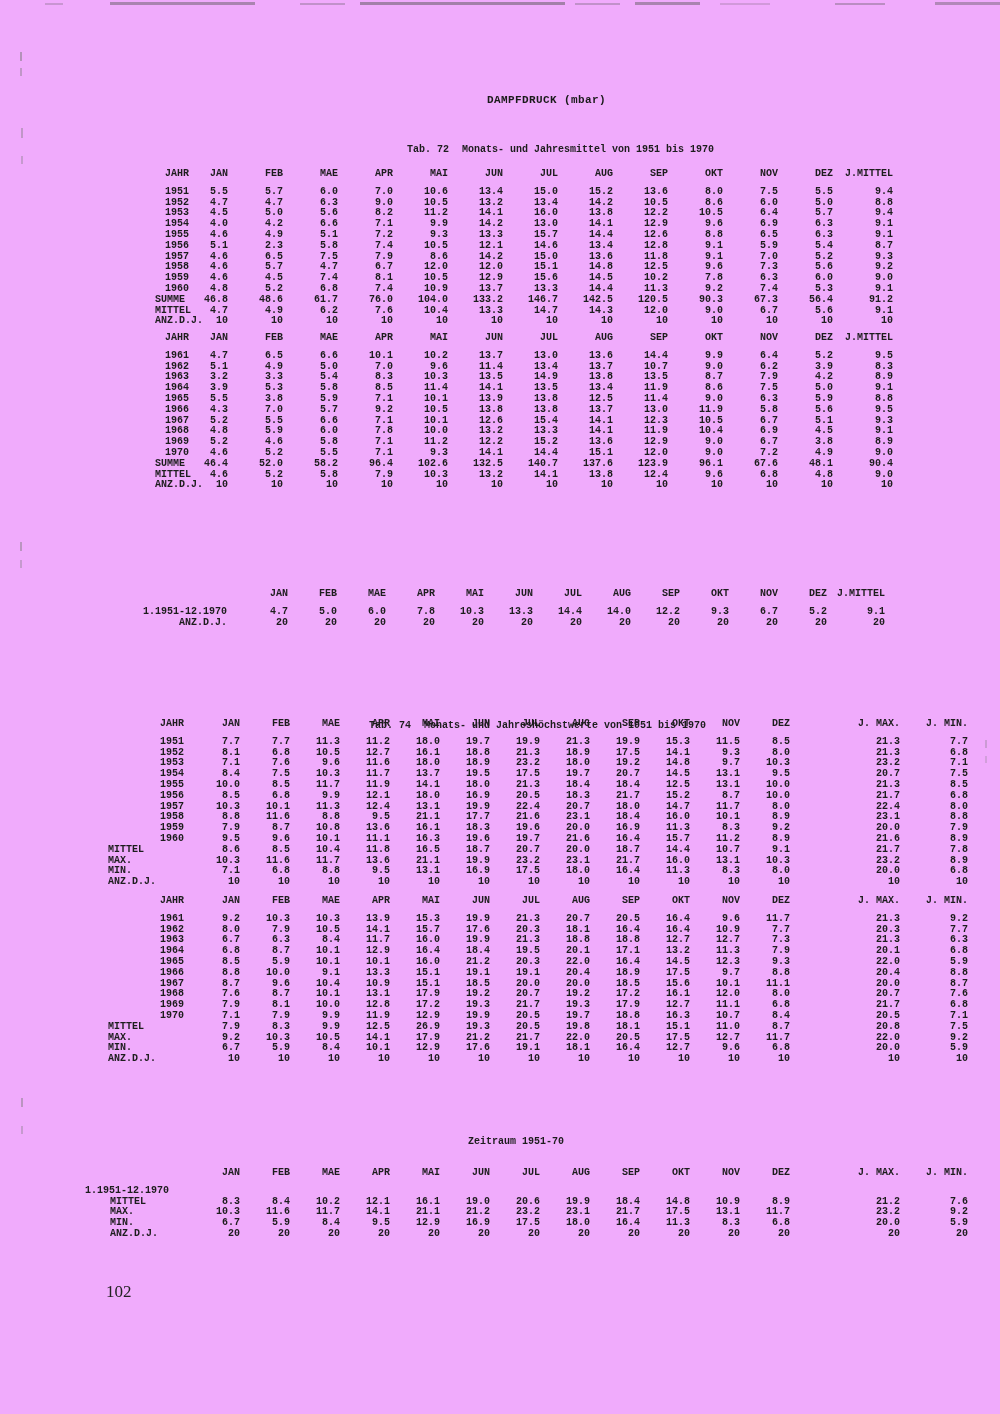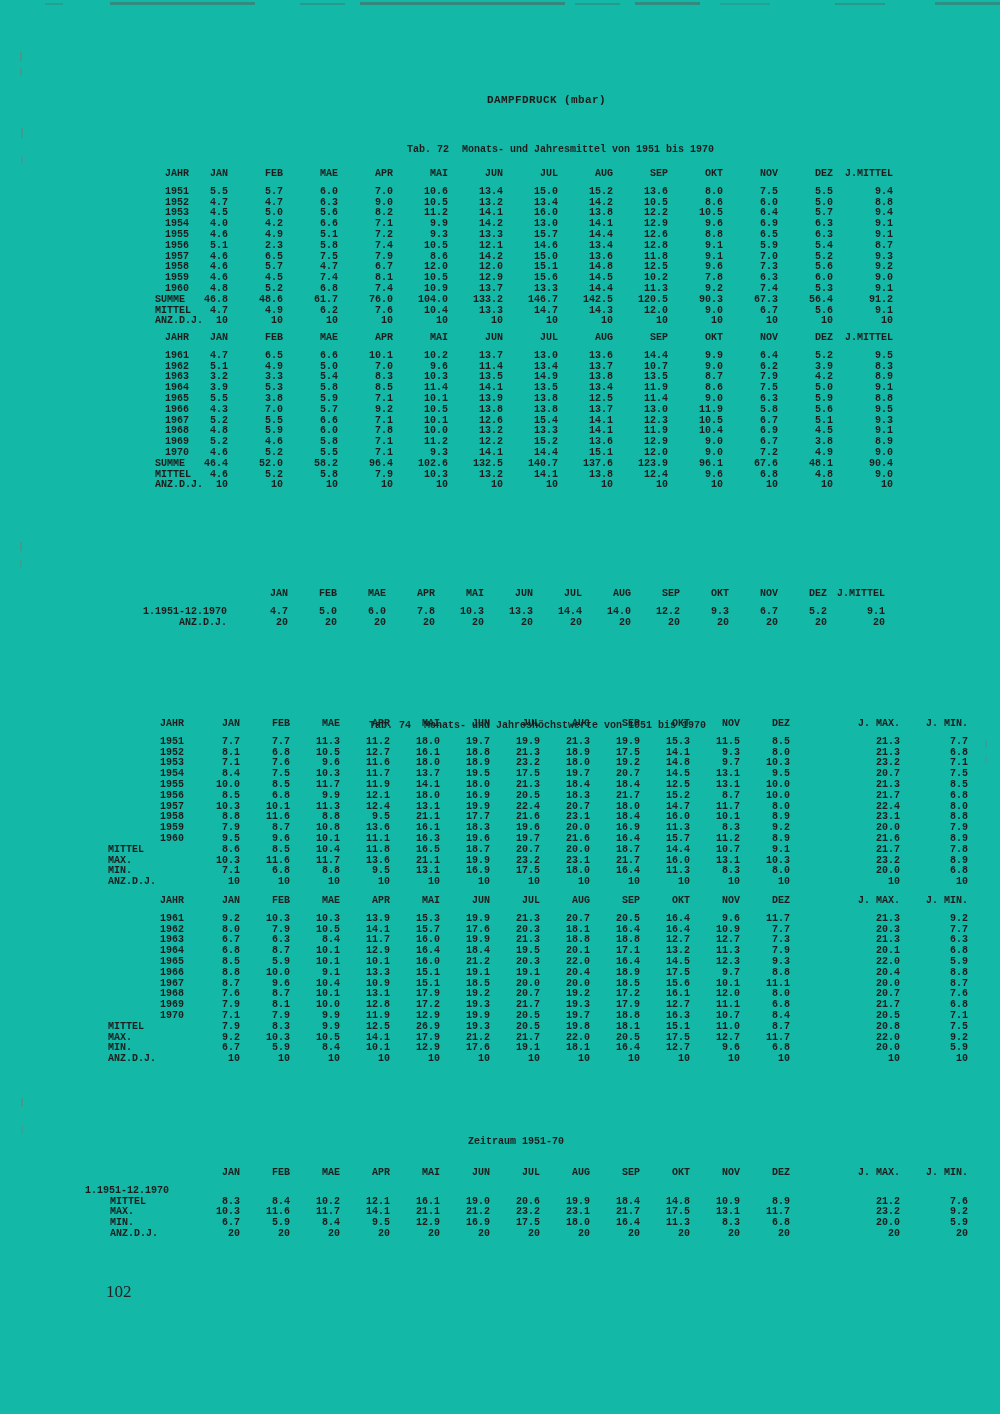--- a/index.html
+++ b/index.html
@@ -1,16 +1,16 @@
 <!DOCTYPE html>
 <html><head>
 <meta charset="utf-8">
 <style>
   html,body{margin:0;padding:0;background:#e8e8e4;}
-  .page{position:relative;width:1000px;height:1414px;background:#14b8a6;overflow:hidden;
+  .page{position:relative;width:1000px;height:1414px;background:#f0abfc;overflow:hidden;
         font-family:"Liberation Mono","DejaVu Sans Mono",monospace;}
   .doc-title{position:absolute;left:487px;top:94px;font:bold 11px/12px "Liberation Mono","DejaVu Sans Mono",monospace;
         color:#1b1b1b;letter-spacing:.4px;}
   .caption{position:absolute;font:bold 10px/12px "Liberation Mono","DejaVu Sans Mono",monospace;color:#1d1d1d;white-space:pre;}
   .caption .cap-title{margin-left:13px;}
   table{position:absolute;border-collapse:collapse;table-layout:fixed;}
   th,td{font:bold 10px/10.8px "Liberation Mono","DejaVu Sans Mono",monospace;color:#1d1d1d;
         text-align:right;padding:0;white-space:pre;font-weight:bold;}
   thead th{padding-bottom:7px;font-weight:bold;}
   

